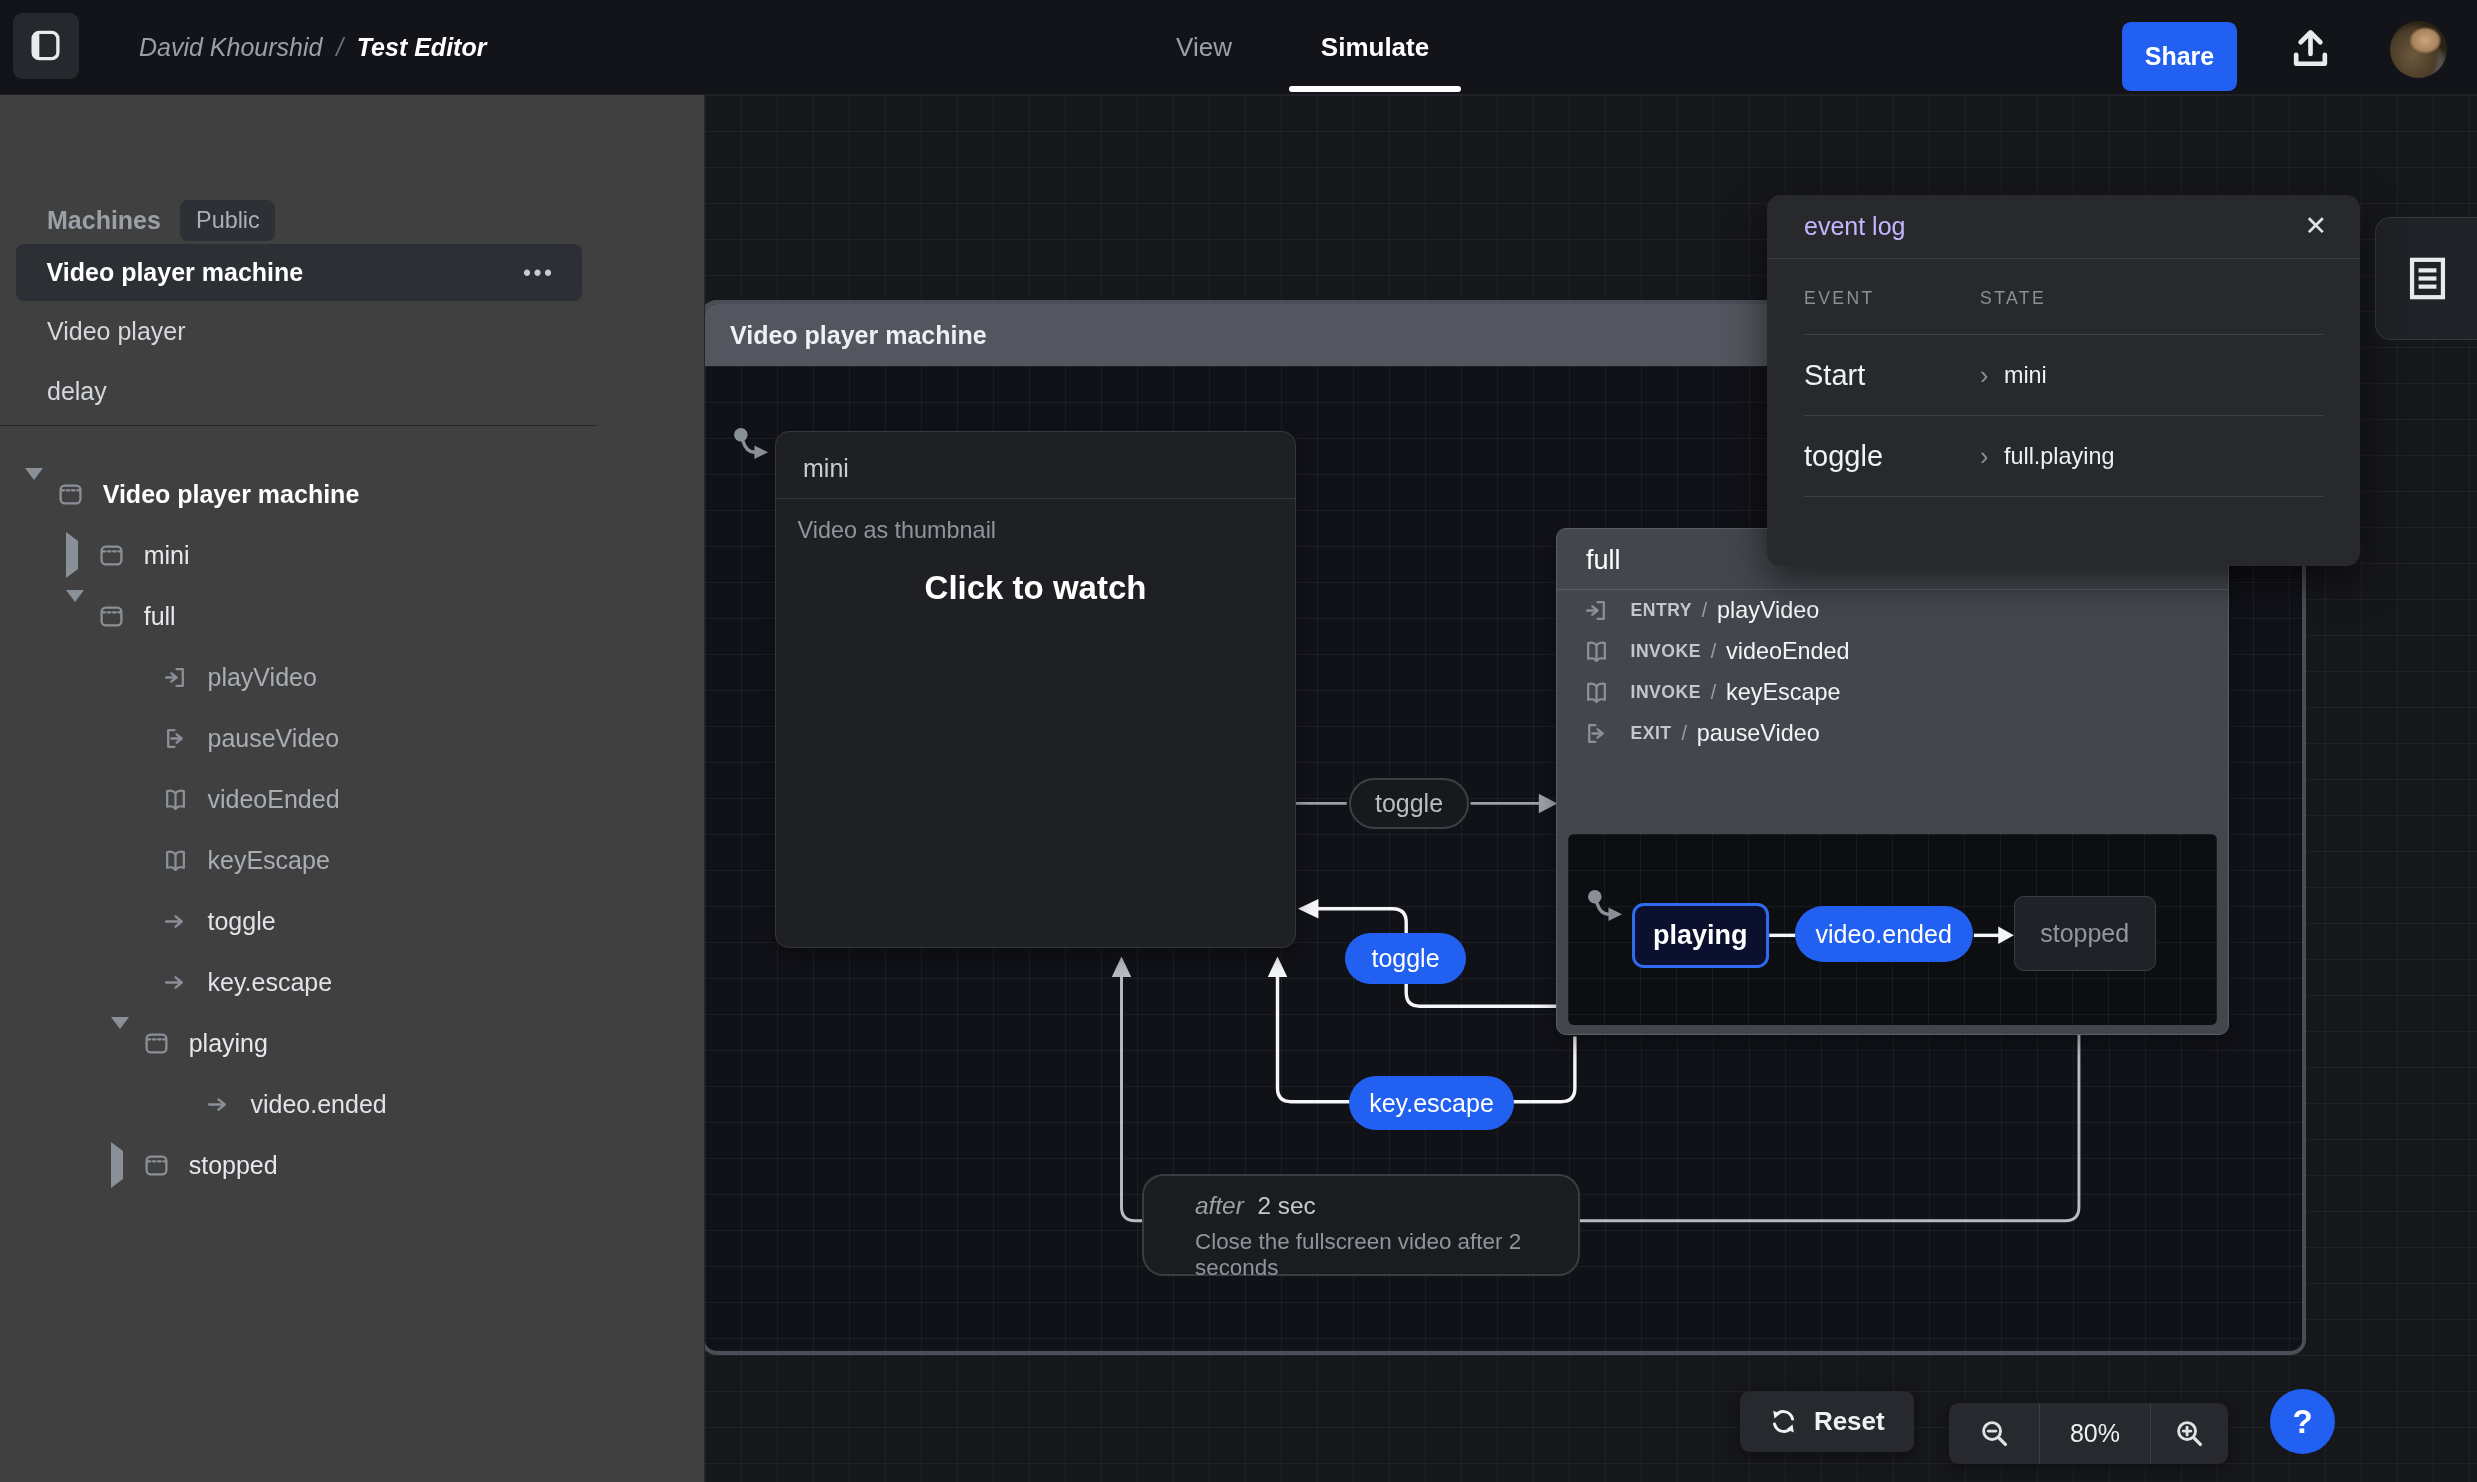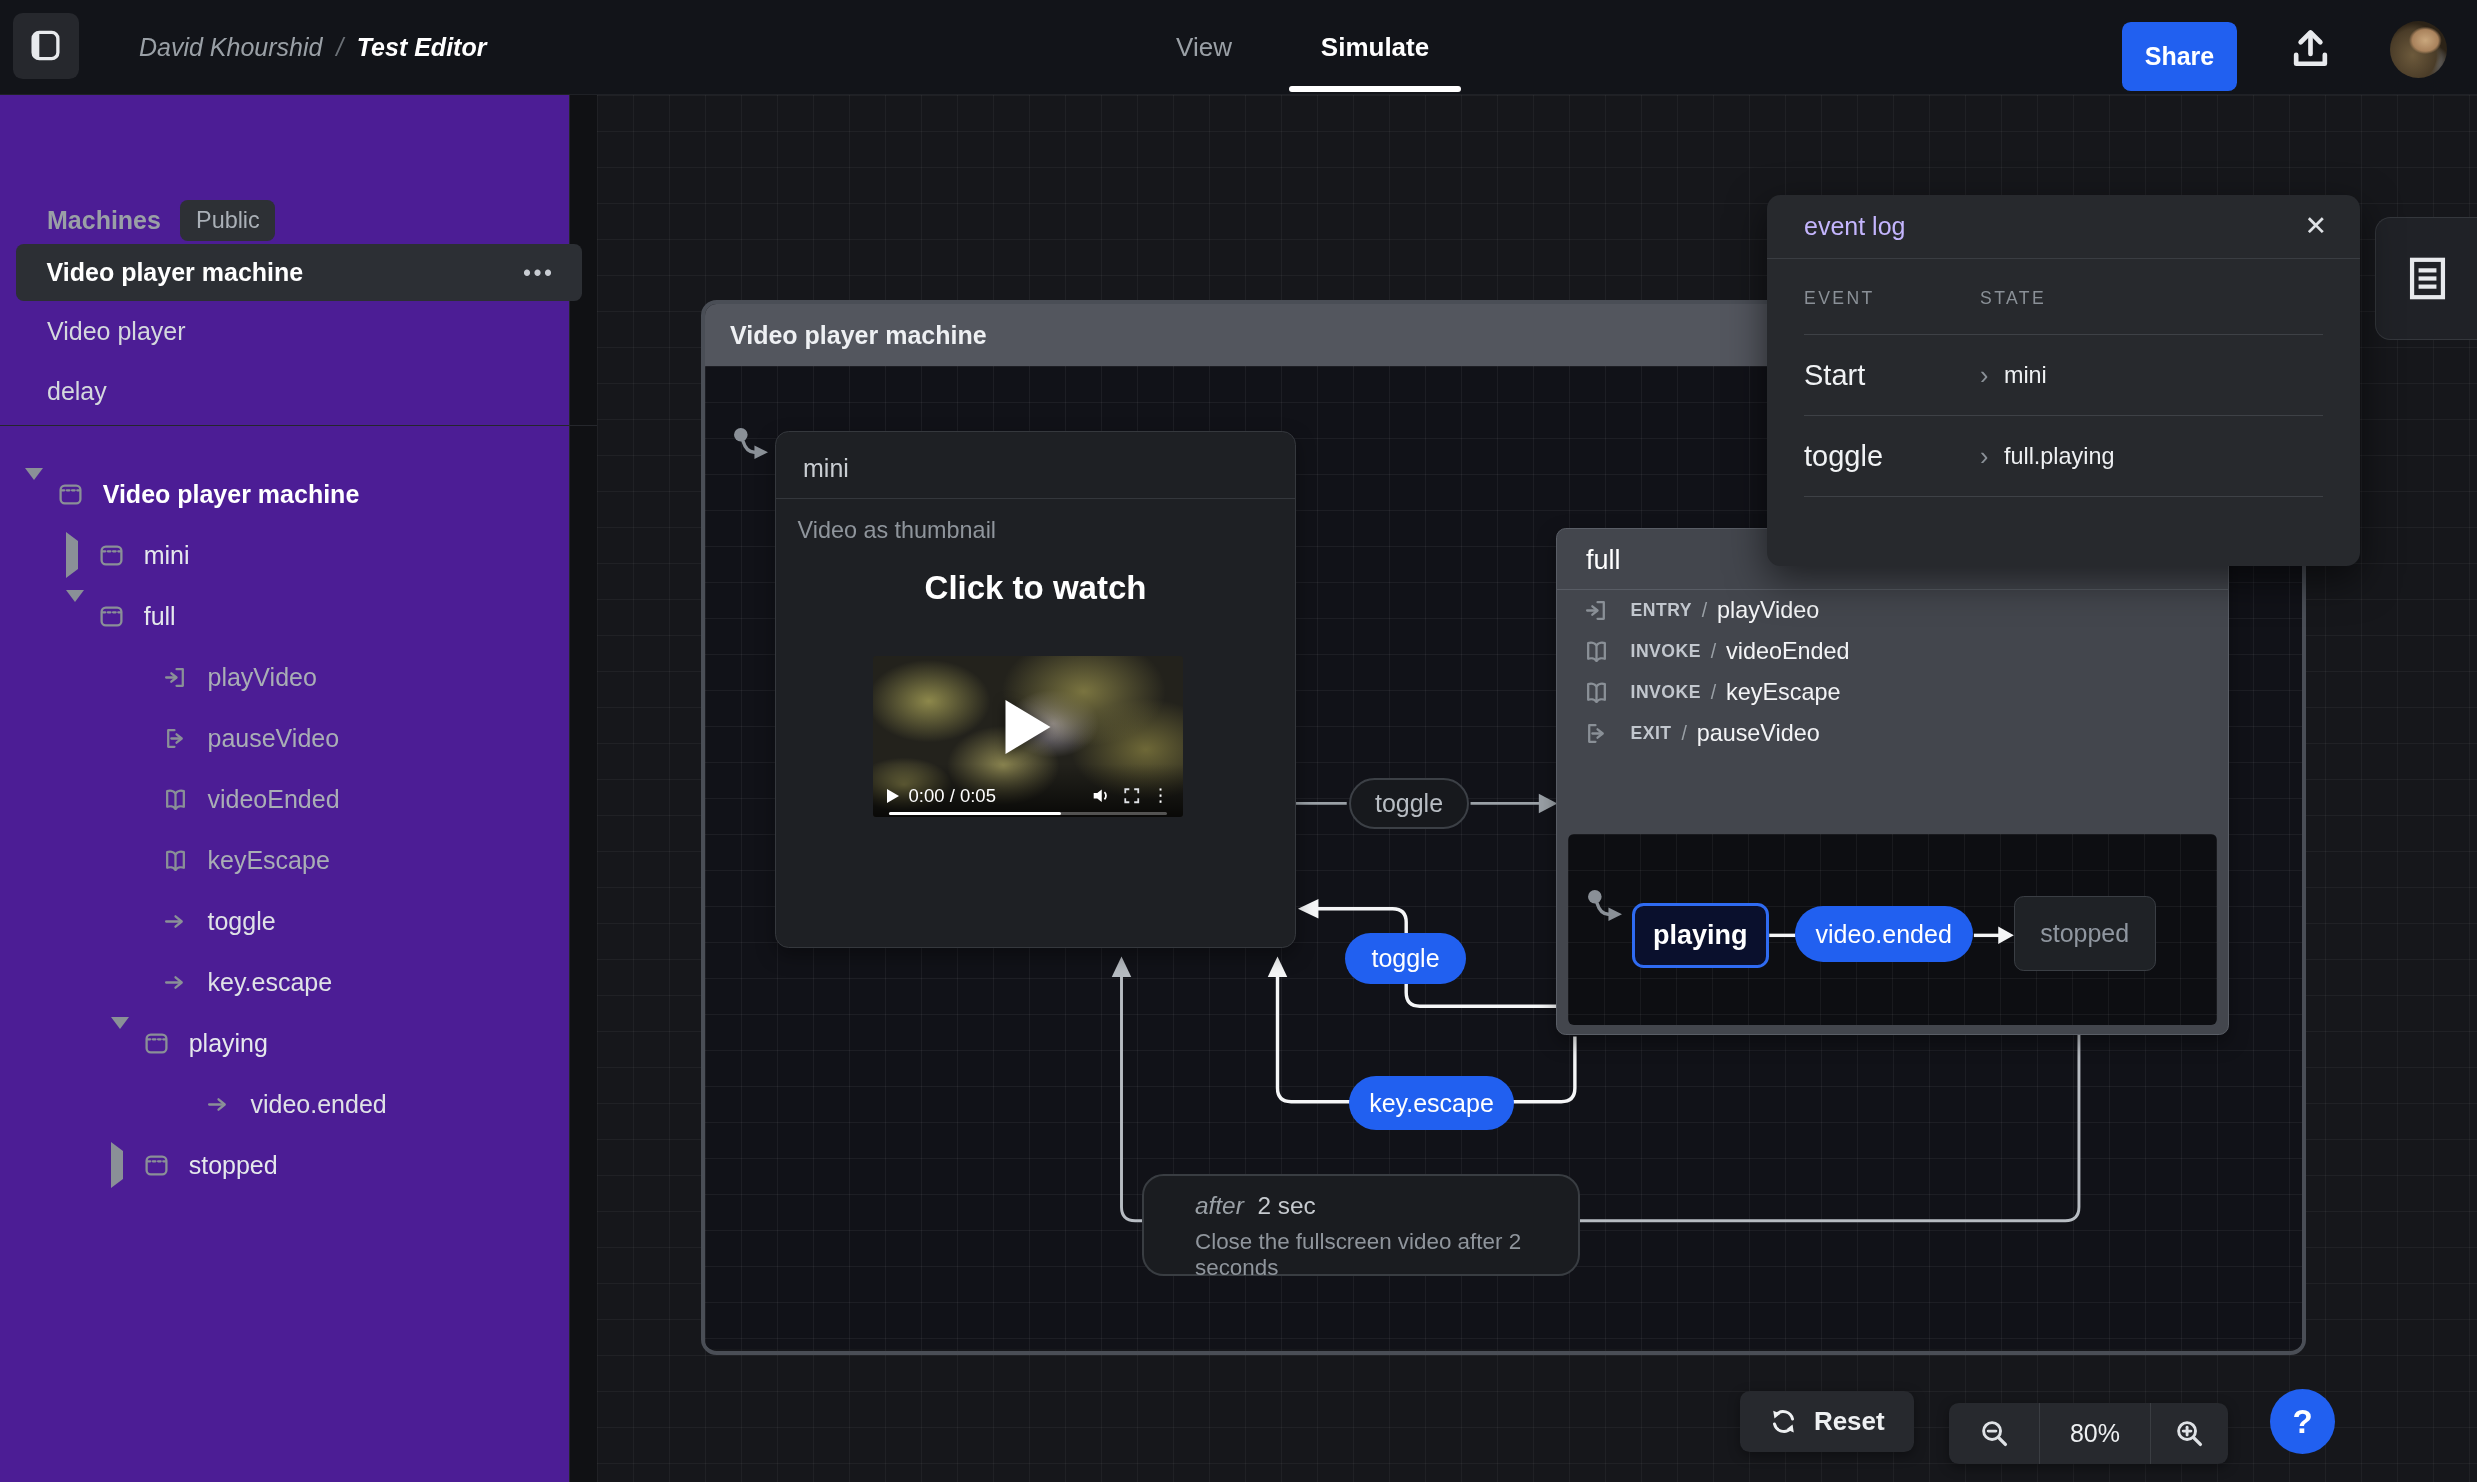--- a/index.html
+++ b/index.html
@@ -19,21 +19,21 @@
   #tab-underline { position:absolute; left:1289px; top:86px; width:172px; height:5.9px; background:#ffffff; border-radius:2.9px; }
   #share-btn { position:absolute; left:2122px; top:21.5px; width:115px; height:69px; border-radius:8.8px; display:flex; align-items:center; justify-content:center; font-size:25px; font-weight:600; color:#fff; cursor:pointer; }
   #upload-btn { position:absolute; left:2282px; top:23.4px; width:57px; height:51px; display:flex; align-items:center; justify-content:center; cursor:pointer; }
   #avatar { position:absolute; left:2390px; top:20.5px; width:57px; height:57px; border-radius:50%; cursor:pointer;
     background: radial-gradient(23.4px 19.5px at 62% 34%, #c9a77d 0%, #a9825c 55%, transparent 70%),
                 radial-gradient(39px 43px at 40% 60%, #6d5a3c 0%, #4a3c28 60%, transparent 75%),
                 radial-gradient(29px 25px at 70% 72%, #8a8f96 0%, transparent 70%),
                 #2c2317; }
 
   
-  #sidebar { position:absolute; left:0; top:95px; width:570px; height:1388px; background:#4c1d95; border-right:1px solid #25272c; z-index:10; }
+  #sidebar { position:absolute; left:0; top:95px; width:705px; height:1388px; background:#404040; border-right:1px solid #25272c; z-index:10; }
   #machines-header { position:absolute; left:47px; top:105px; display:flex; align-items:center; gap:19.5px; }
   #machines-header .hdr { font-size:25px; font-weight:700; color:#9aa0a6; }
   #machines-header .badge { background:#2d3035; color:#aab0b7; font-size:23.4px; padding:6.8px 15.6px; border-radius:7.8px; }
   #machine-list { position:absolute; left:0; top:149px; width:597px; }
   .mrow { height:60px; display:flex; align-items:center; padding-left:47px; font-size:25px; color:#d4d8dd; cursor:pointer; }
   .mrow.selected { margin:0 15.6px; width:566px; padding-left:31px; background:#2c2f34; border-radius:7.8px; height:57px; color:#ffffff; font-weight:700; position:relative; }
   .mrow .menu-dots { position:absolute; right:27px; top:50%; transform:translateY(-50%); color:#c8ccd2; font-size:21.5px; letter-spacing:2.9px; cursor:pointer; }
   #sidebar-divider { position:absolute; left:0; top:330px; width:597px; height:1px; background:#25272c; }
   #tree { position:absolute; left:0; top:369px; width:597px; }
   .trow { height:61px; display:flex; align-items:center; font-size:25px; color:#e5e8ec; cursor:pointer; }
@@ -368,39 +368,20 @@
 
 <svg class="init-marker" id="mini-init" viewBox="0 0 38 34" width="37" height="33">
     <use href="#sym-marker"></use>
   </svg>
 
 <div id="mini-node">
   <div class="ntitle">mini</div>
   <div class="ndivider"></div>
   <div class="ndesc">Video as thumbnail</div>
   <div class="watch">Click to watch</div>
-  <div id="video-player">
-    <div class="shade"></div>
-    <div id="video-play-big"></div>
-    <div id="video-controls">
-      <div id="vc-play"></div>
-      <div id="vc-time">0:00 / 0:05</div>
-      <div id="vc-spacer"></div>
-      <svg width="21.5" height="21.5" viewBox="0 0 22 22">
-          <use href="#sym-volume"></use>
-        </svg>
-      <svg width="19.5" height="19.5" viewBox="0 0 20 20">
-          <use href="#sym-fullscreen"></use>
-        </svg>
-      <span style="color:#fff;font-size:17.6px;">⋮</span>
-    </div>
-    <div id="video-progress">
-        <div class="buffered"></div>
-      </div>
-  </div>
 </div>
 
 <div id="full-node">
   <div class="ntitle">full</div>
   <div class="ndivider"></div>
   <div class="action-row">
     <svg class="aicon" viewBox="0 0 26 26" width="25" height="25">
         <use href="#sym-entry"></use>
       </svg>
     <span class="kind">ENTRY</span>

